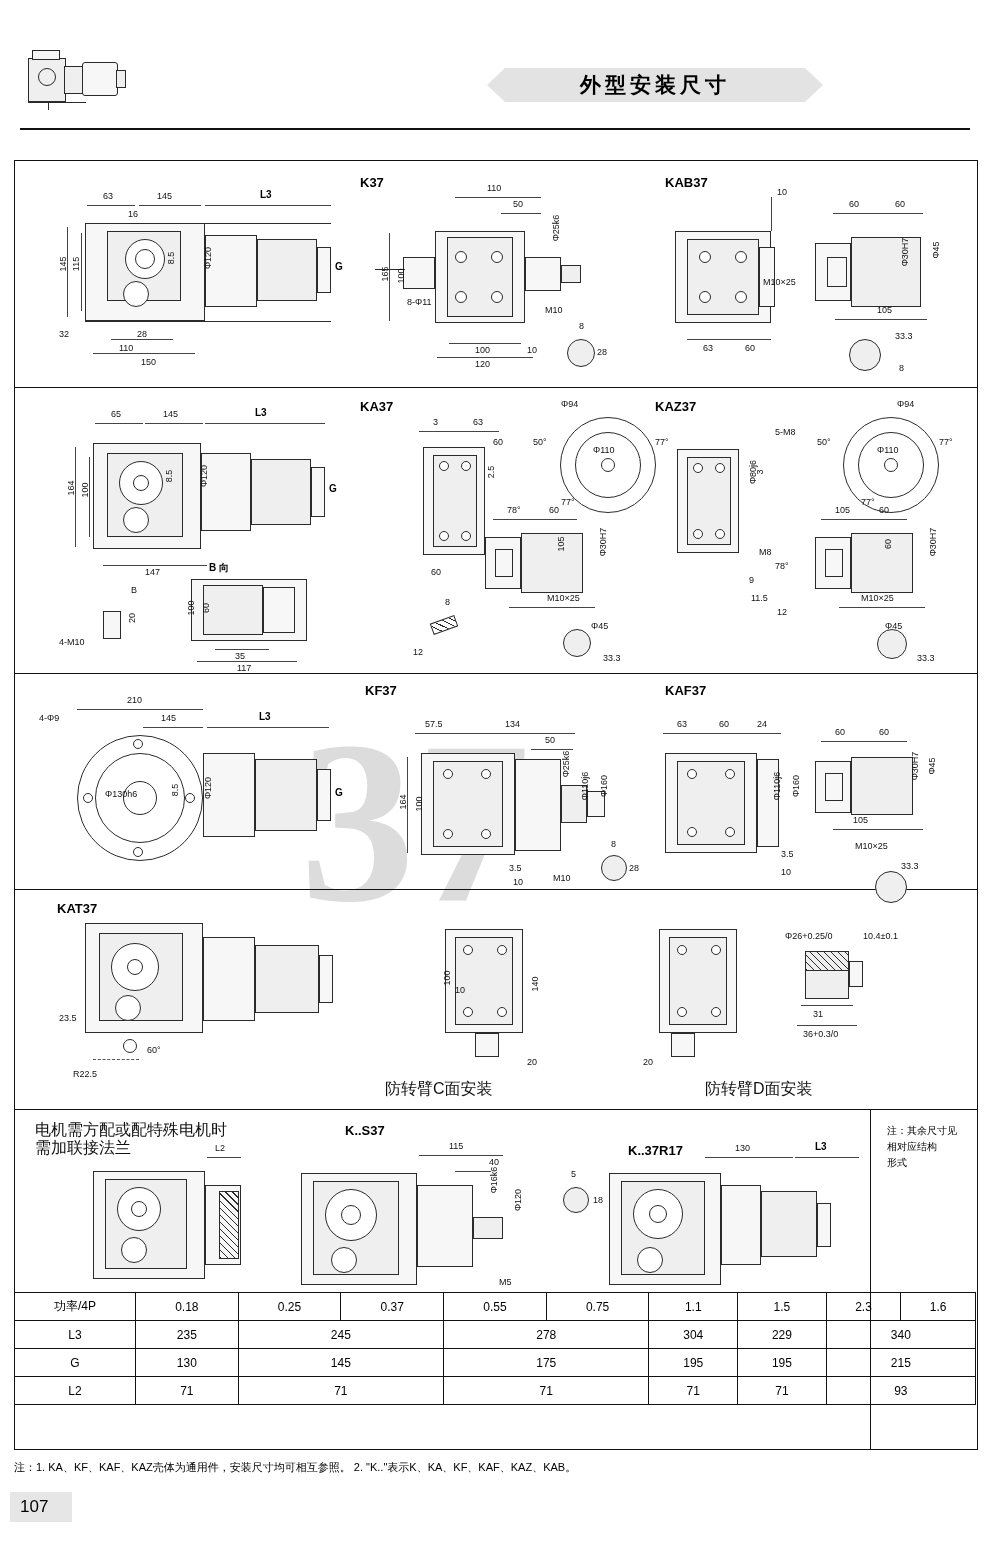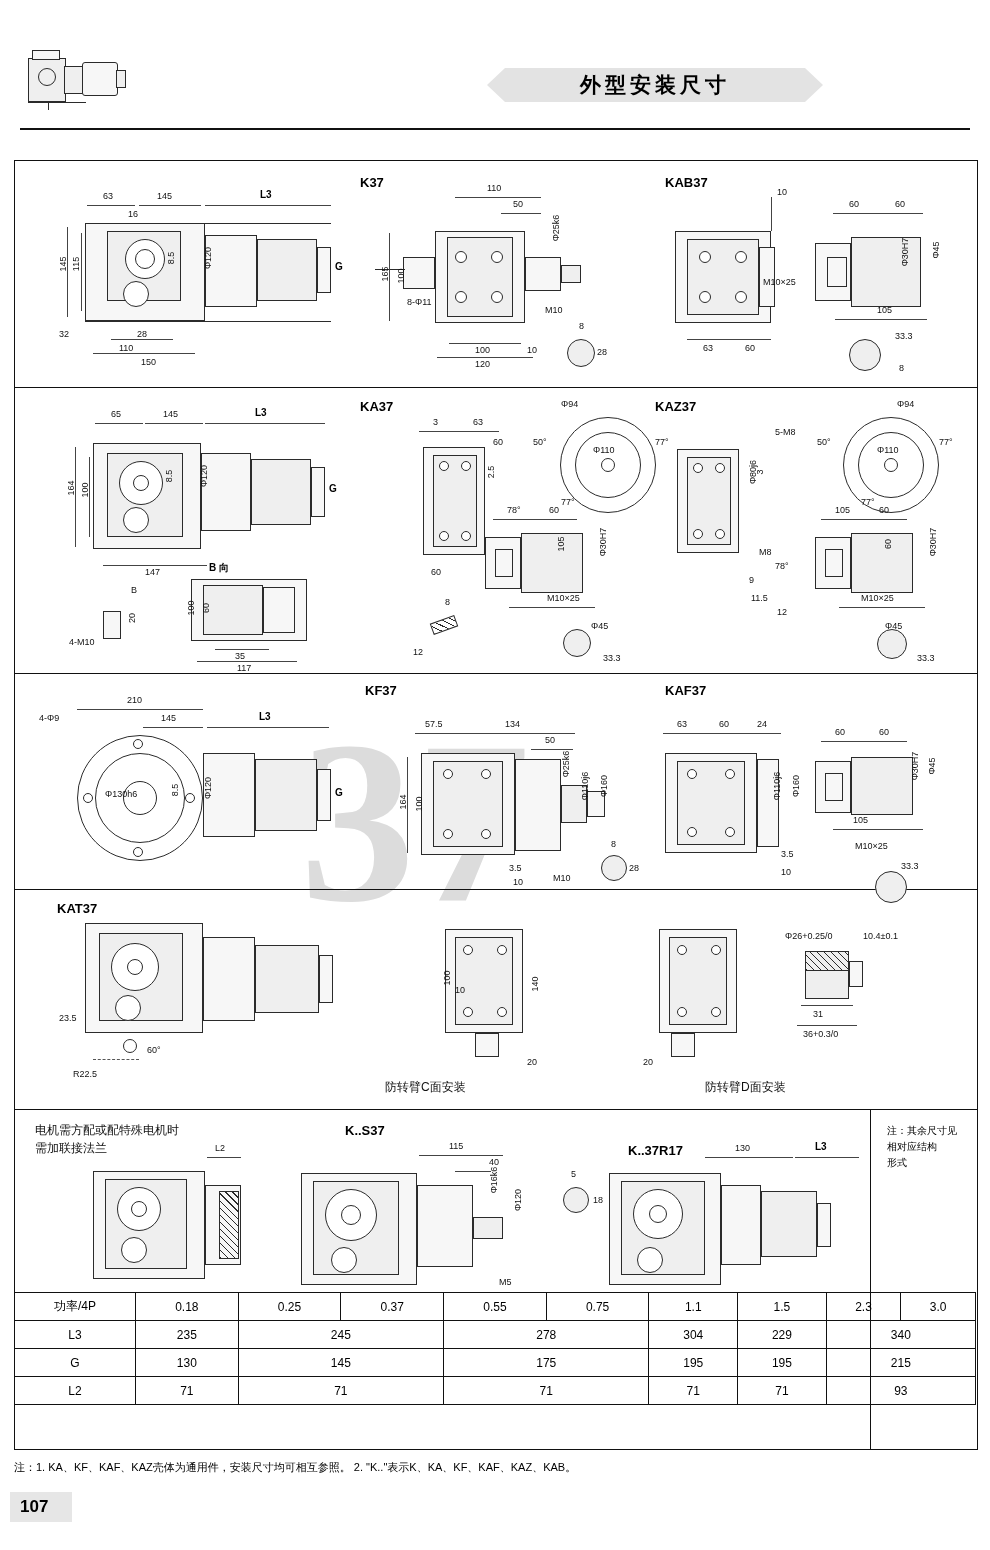--- a/index.html
+++ b/index.html
@@ -34,21 +34,21 @@
     letter-spacing:4px;color:#000;
   }
 
   
   .frame{position:absolute;left:14px;top:160px;width:962px;height:1288px;border:1.5px solid #111;}
   .row-sep{position:absolute;left:0;width:962px;height:1px;background:#111;}
   .vsep{position:absolute;width:1px;background:#111;}
 
   .sect-title{position:absolute;font-size:13px;font-weight:bold;}
   .lbl{position:absolute;font-size:9px;color:#111;white-space:nowrap;}
-  .lbl-cn{position:absolute;font-size:12px;color:#111;white-space:nowrap;}
+  .lbl-cn{position:absolute;font-size:16px;color:#111;white-space:nowrap;}
   .lbl-b{position:absolute;font-size:10px;font-weight:bold;white-space:nowrap;}
 
   
   .wm{
     position:absolute;left:300px;top:690px;font-size:230px;font-weight:bold;
     color:#dcdcdc;z-index:0;font-family:"Liberation Serif",serif;
   }
   .bx{position:absolute;box-sizing:border-box;border:1px solid #2b2b2b;background:#f7f7f7;}
   .bx2{position:absolute;box-sizing:border-box;border:1px solid #2b2b2b;background:#efefef;}
   .ln{position:absolute;background:#2b2b2b;}
@@ -65,21 +65,21 @@
   .dash{position:absolute;border-top:1px dashed #555;}
 
   
   .tbl{position:absolute;left:14px;top:1292px;width:962px;}
   table{border-collapse:collapse;font-size:12px;width:962px;}
   td,th{border:1px solid #111;text-align:center;height:27px;font-weight:normal;padding:0;}
   .tlabel{width:120px;}
 
   .note{position:absolute;left:14px;top:1460px;font-size:11px;}
   .pagebar{position:absolute;left:10px;top:1492px;width:62px;height:30px;background:#e6e6e6;}
-  .pageno-t{position:absolute;left:20px;top:1497px;font-size:17px;font-weight:bold;}
+  .pageno-t{position:absolute;left:20px;top:1497px;font-size:17px;font-weight:normal;}
 
   .rnote{position:absolute;font-size:10px;line-height:16px;}
 </style>
 </head>
 <body>
 
 <div class="page">
 
   <div class="header">
 
@@ -242,21 +242,21 @@
       <div class="bx2" style="left:188px;top:424px;width:60px;height:50px;"></div>
       <div class="bx" style="left:248px;top:426px;width:32px;height:46px;"></div>
       <div class="lbl" style="left:168px;top:442px;transform:rotate(-90deg);">100</div>
       <div class="lbl" style="left:186px;top:442px;transform:rotate(-90deg);">60</div>
       <div class="dim" style="left:200px;top:488px;width:54px;"></div>
       <div class="dim" style="left:182px;top:500px;width:100px;"></div>
       <div class="lbl" style="left:220px;top:490px;">35</div>
       <div class="lbl" style="left:222px;top:502px;">117</div>
       <div class="bx" style="left:88px;top:450px;width:18px;height:28px;"></div>
       <div class="lbl" style="left:112px;top:452px;transform:rotate(-90deg);">20</div>
-      <div class="lbl" style="left:54px;top:476px;">4-M10</div>
+      <div class="lbl" style="left:44px;top:476px;">4-M10</div>
     </div>
 
     <div>
       <div class="bx" style="left:408px;top:286px;width:62px;height:108px;"></div>
       <div class="bx2" style="left:418px;top:294px;width:44px;height:92px;"></div>
       <div class="cir" style="left:424px;top:300px;width:10px;height:10px;"></div>
       <div class="cir" style="left:446px;top:300px;width:10px;height:10px;"></div>
       <div class="cir" style="left:424px;top:370px;width:10px;height:10px;"></div>
       <div class="cir" style="left:446px;top:370px;width:10px;height:10px;"></div>
       <div class="dim" style="left:404px;top:270px;width:42px;"></div>
@@ -546,21 +546,21 @@
       <tr>
         <td class="tlabel">功率/4P</td>
         <td>0.18</td>
         <td>0.25</td>
         <td>0.37</td>
         <td>0.55</td>
         <td>0.75</td>
         <td>1.1</td>
         <td>1.5</td>
         <td>2.3</td>
-        <td>3.0</td>
+        <td>1.6</td>
       </tr>
       <tr>
         <td class="tlabel">L3</td>
         <td>235</td>
         <td colspan="2">245</td>
         <td colspan="2">278</td>
         <td>304</td>
         <td>229</td>
         <td colspan="2">340</td>
       </tr>

